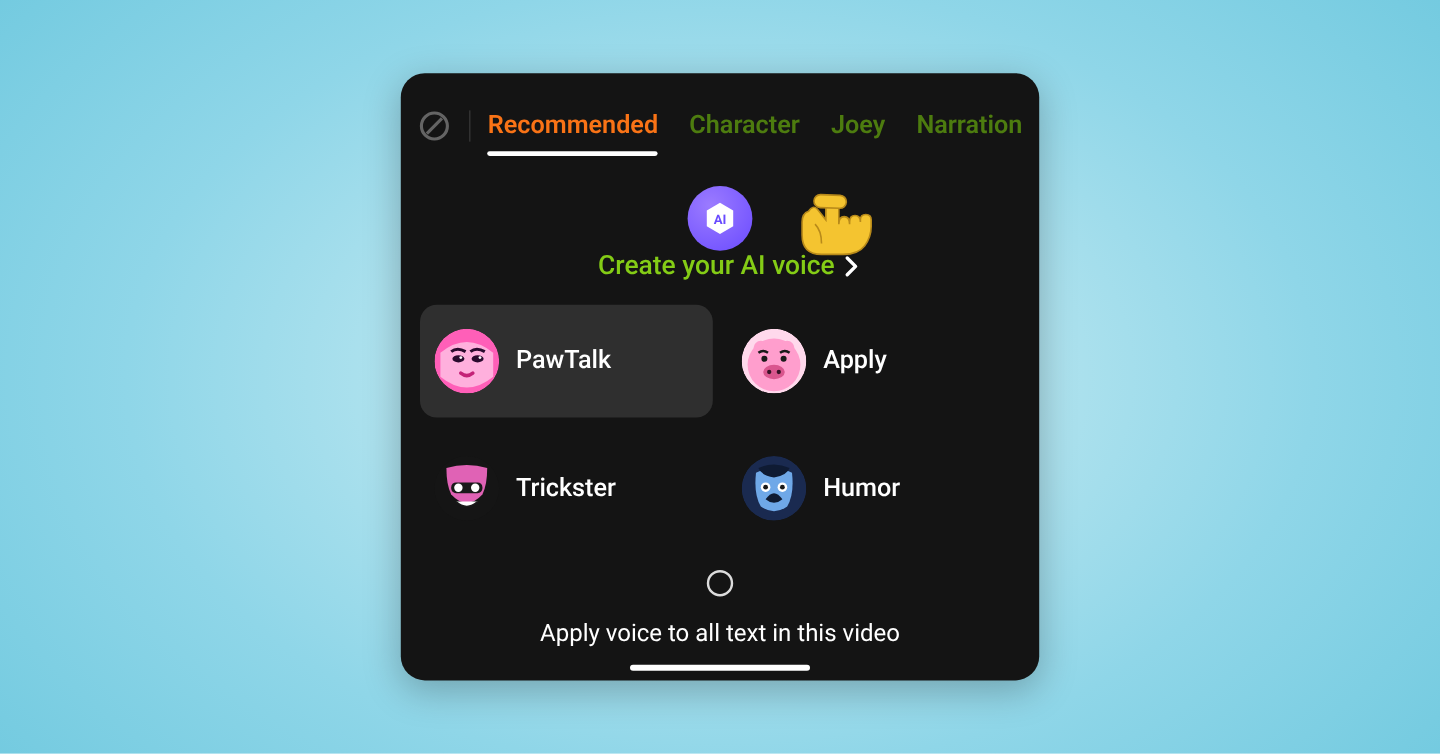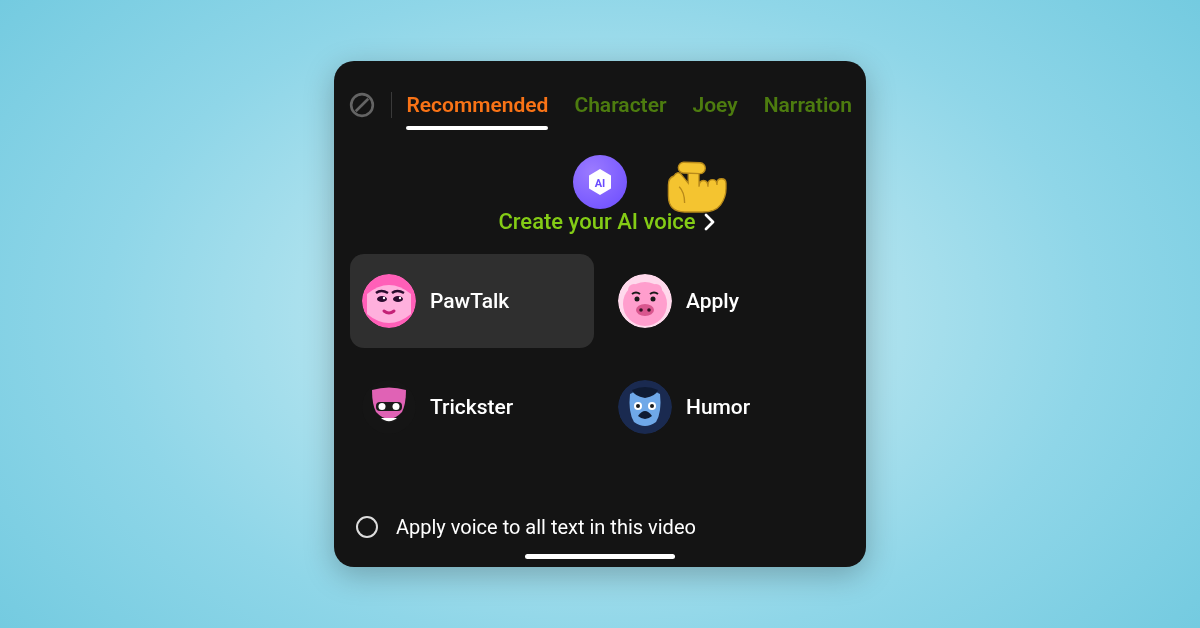--- a/index.html
+++ b/index.html
@@ -132,20 +132,21 @@
   .avatar svg { width: 100%; height: 100%; display: block; }
 
   .apply-row {
     position: absolute;
     bottom: 28px;
     left: 22px;
     right: 22px;
     display: flex;
     align-items: center;
     gap: 18px;
+    flex-direction: column;
   }
   .radio {
     width: 22px; height: 22px;
     border-radius: 50%;
     border: 2.5px solid #dcdcdc;
     flex-shrink: 0;
   }
   .apply-label {
     font-size: 20px;
     color: #fff;

